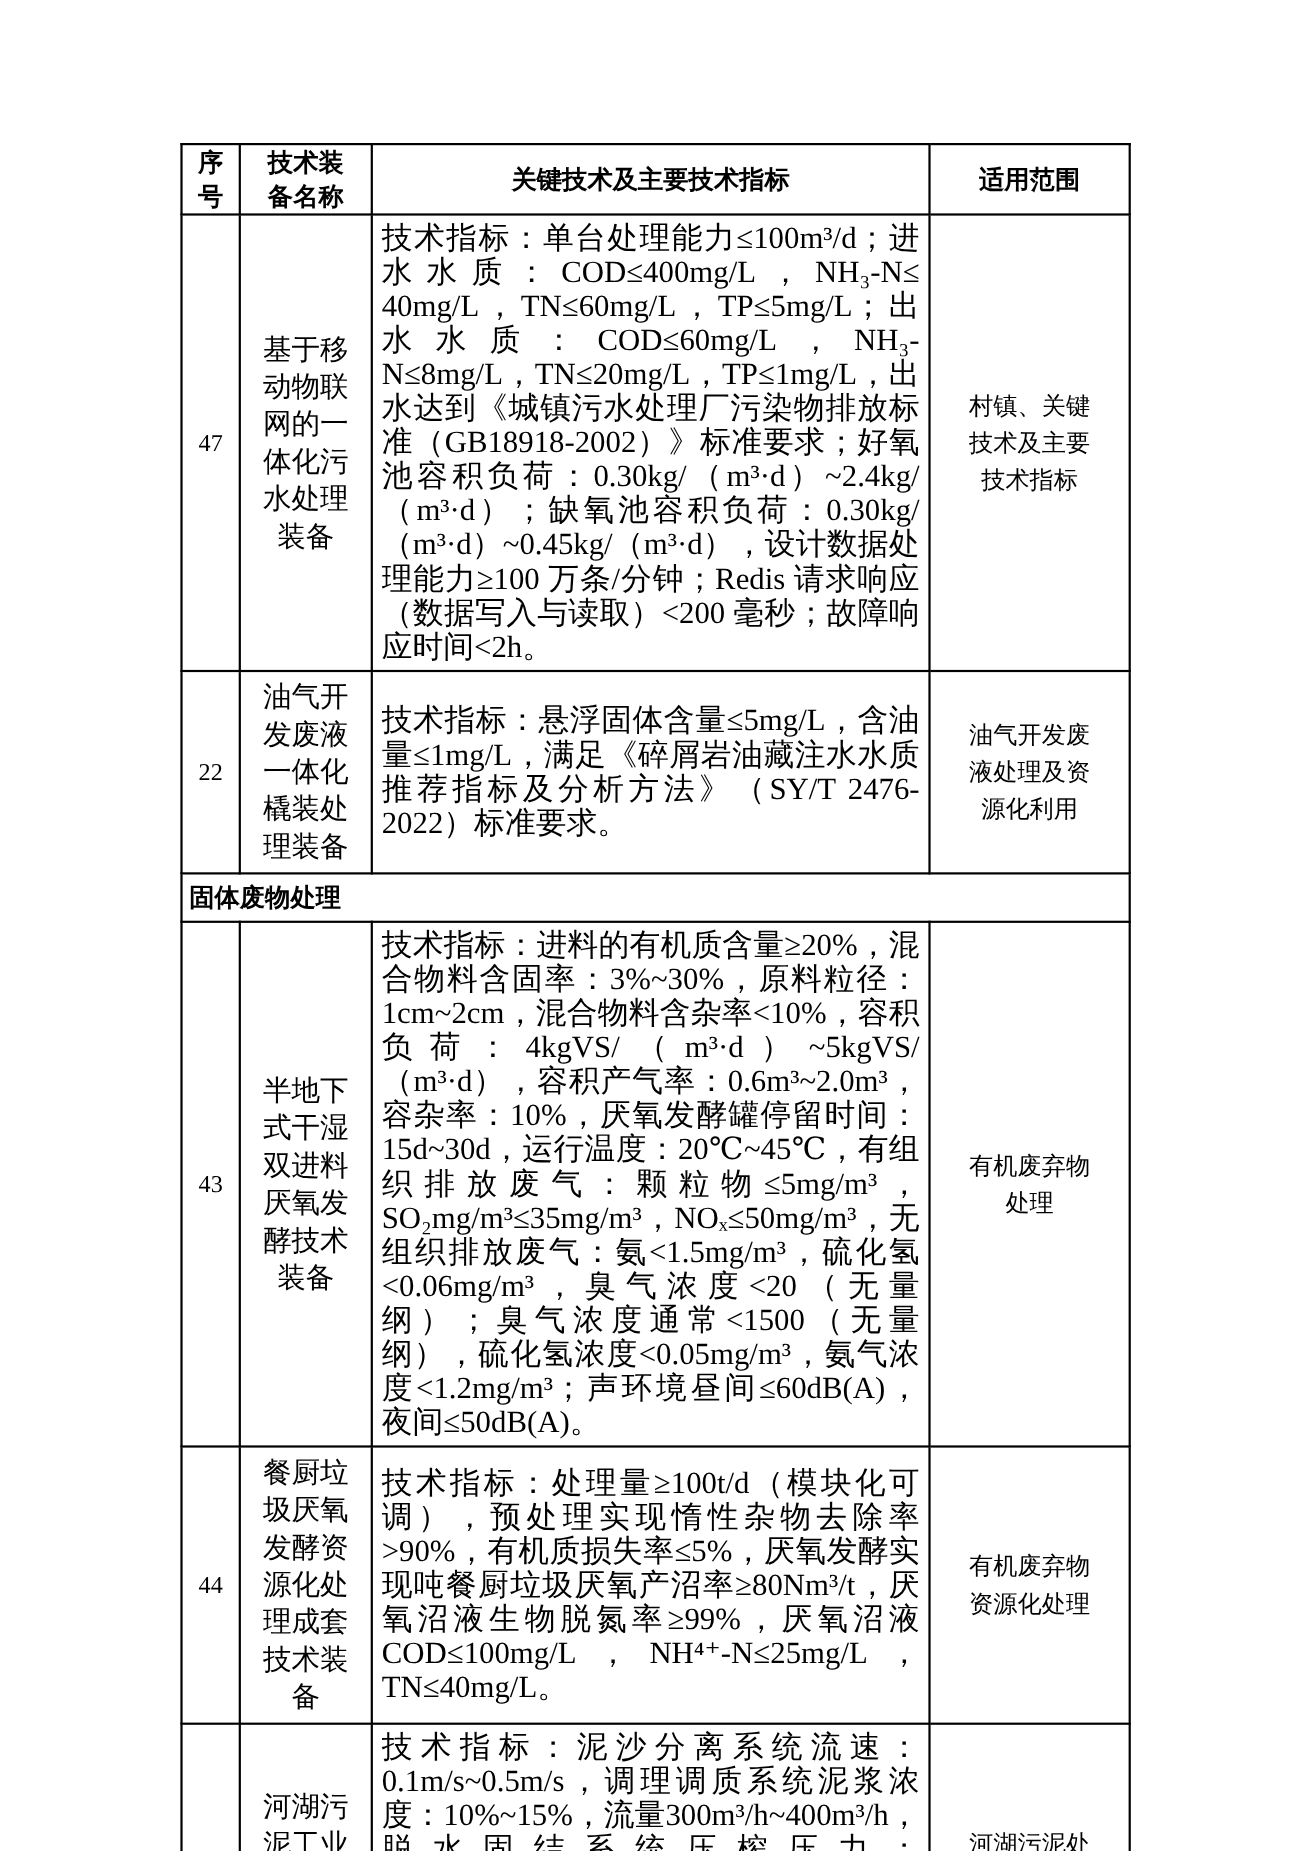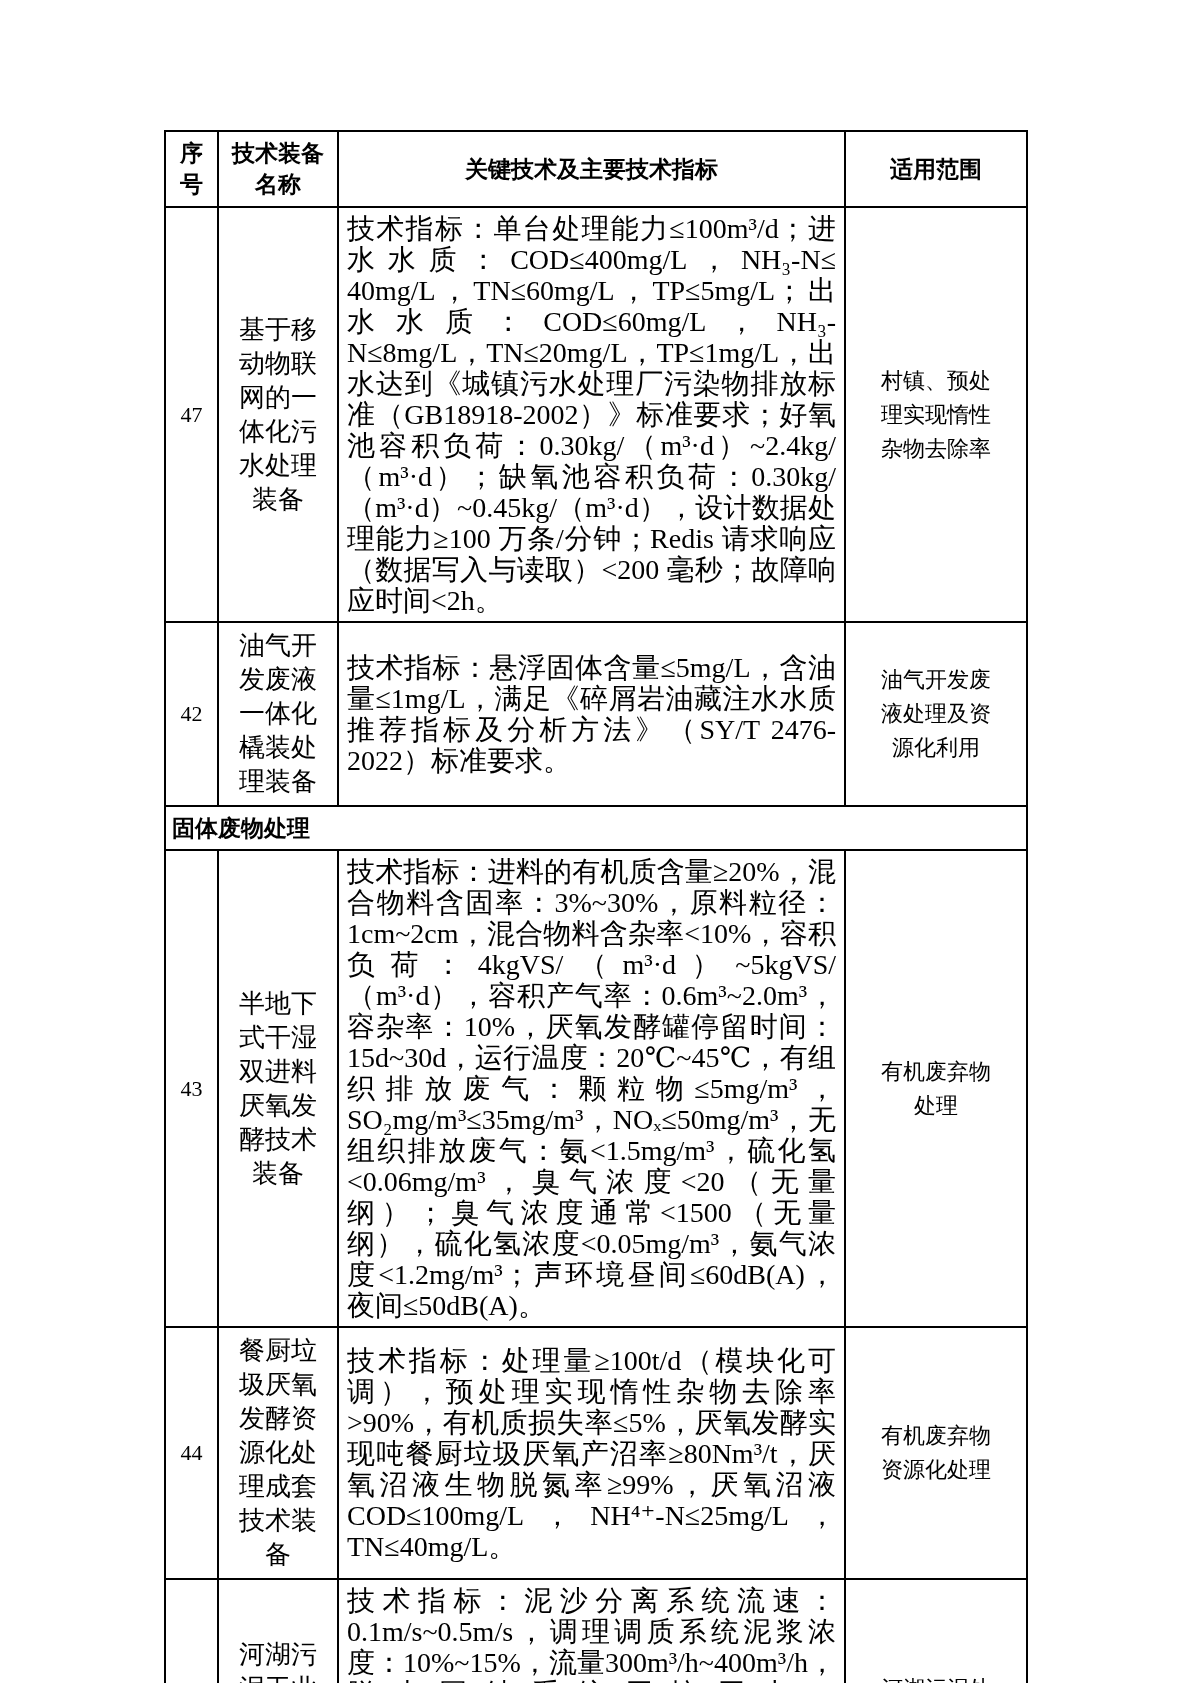--- a/index.html
+++ b/index.html
@@ -23,30 +23,30 @@
   .tbl col.c-no{width:53px;}
   .tbl col.c-name{width:120px;}
   .tbl col.c-ind{width:507px;}
   .tbl col.c-scope{width:182px;}
   .tbl th,.tbl td{
     border:2px solid #000;
     padding:0;
     vertical-align:middle;
     color:#000;
   }
-  tr.hrow{height:76px;}
+  tr.hrow{height:64px;}
   .tbl th{
     font-family:"Liberation Sans","DejaVu Sans",sans-serif;
     font-weight:bold;
     font-size:23px;
     line-height:31px;
     text-align:center;
   }
   th.h-no{padding:0 14px;}
-  th.h-name{padding:0 8px;}
+  th.h-name{padding:0 20px;}
   tr.srow{height:44px;}
   td.section{
     font-family:"Liberation Sans","DejaVu Sans",sans-serif;
     font-weight:bold;
     font-size:23px;
     text-align:left;
     padding:4px 6px;
   }
   td.no{
     font-size:22px;
@@ -97,25 +97,25 @@
       <th class="h-no">序号</th>
       <th class="h-name">技术装备名称</th>
       <th class="h-ind">关键技术及主要技术指标</th>
       <th class="h-scope">适用范围</th>
     </tr>
 
     <tr>
       <td class="no">47</td>
       <td class="name">基于移动物联网的一体化污水处理装备</td>
       <td class="ind">技术指标：单台处理能力≤100m³/d；进水水质：COD≤400mg/L，NH₃-N≤ 40mg/L，TN≤60mg/L，TP≤5mg/L；出水水质：COD≤60mg/L，NH₃-N≤8mg/L，TN≤20mg/L，TP≤1mg/L，出水达到《城镇污水处理厂污染物排放标准（GB18918-2002）》标准要求；好氧池容积负荷：0.30kg/（m³·d）~2.4kg/（m³·d）；缺氧池容积负荷：0.30kg/（m³·d）~0.45kg/（m³·d），设计数据处理能力≥100 万条/分钟；Redis 请求响应（数据写入与读取）&lt;200 毫秒；故障响应时间&lt;2h。</td>
-      <td class="scope">村镇、预处理实现惰性杂物去除率</td>
+      <td class="scope">村镇、关键技术及主要技术指标</td>
     </tr>
 
     <tr>
-      <td class="no">42</td>
+      <td class="no">22</td>
       <td class="name">油气开发废液一体化橇装处理装备</td>
       <td class="ind">技术指标：悬浮固体含量≤5mg/L，含油量≤1mg/L，满足《碎屑岩油藏注水水质推荐指标及分析方法》（SY/T 2476-2022）标准要求。</td>
       <td class="scope">油气开发废液处理及资源化利用</td>
     </tr>
 
     <tr class="srow">
       <td class="section" colspan="4">固体废物处理</td>
     </tr>
 
     <tr>

